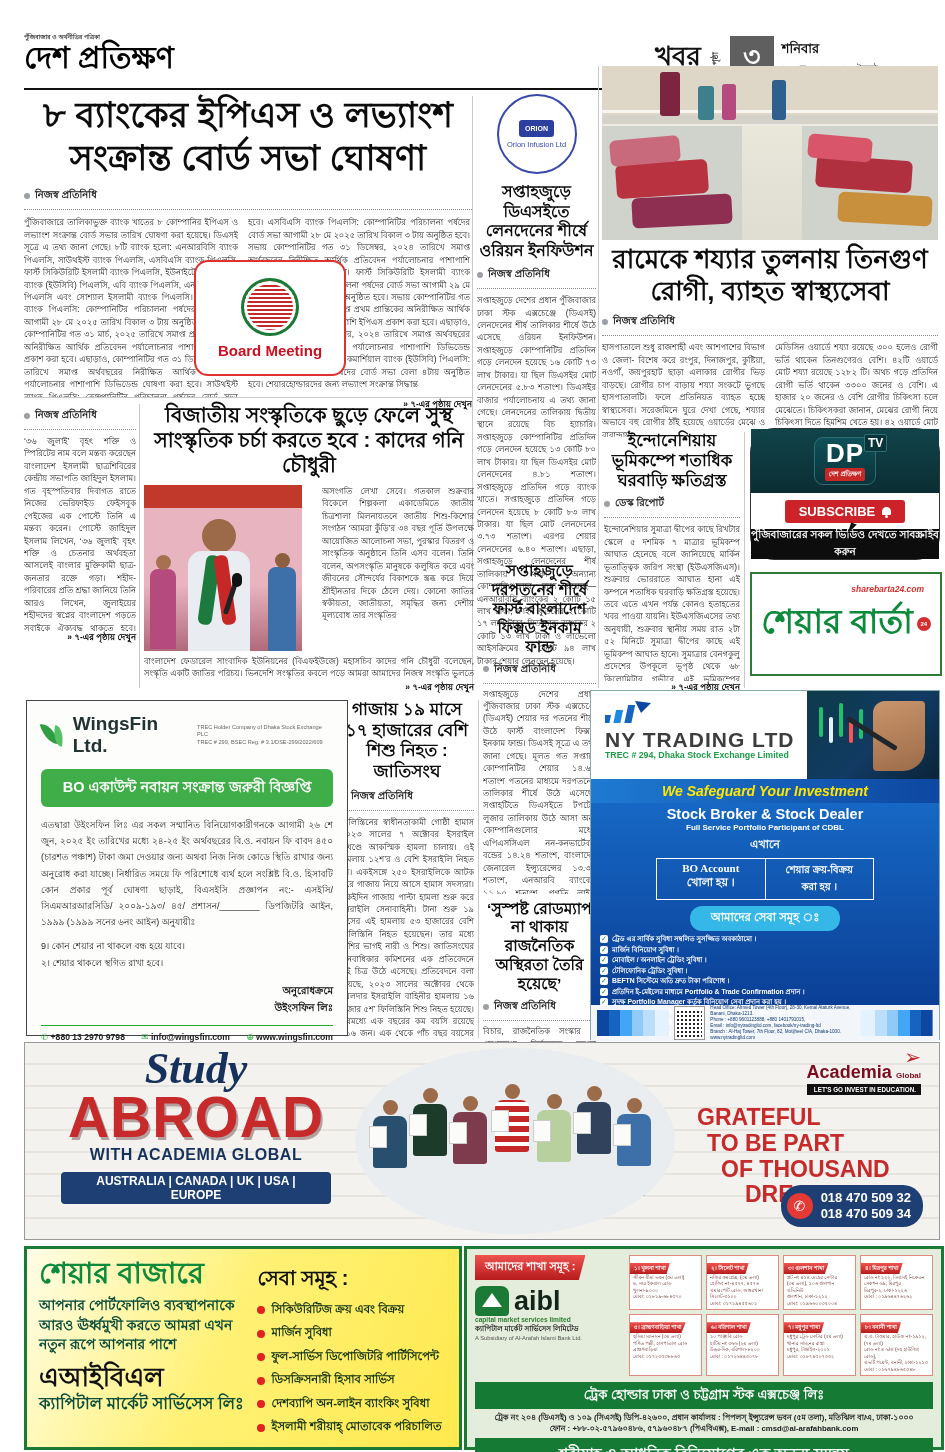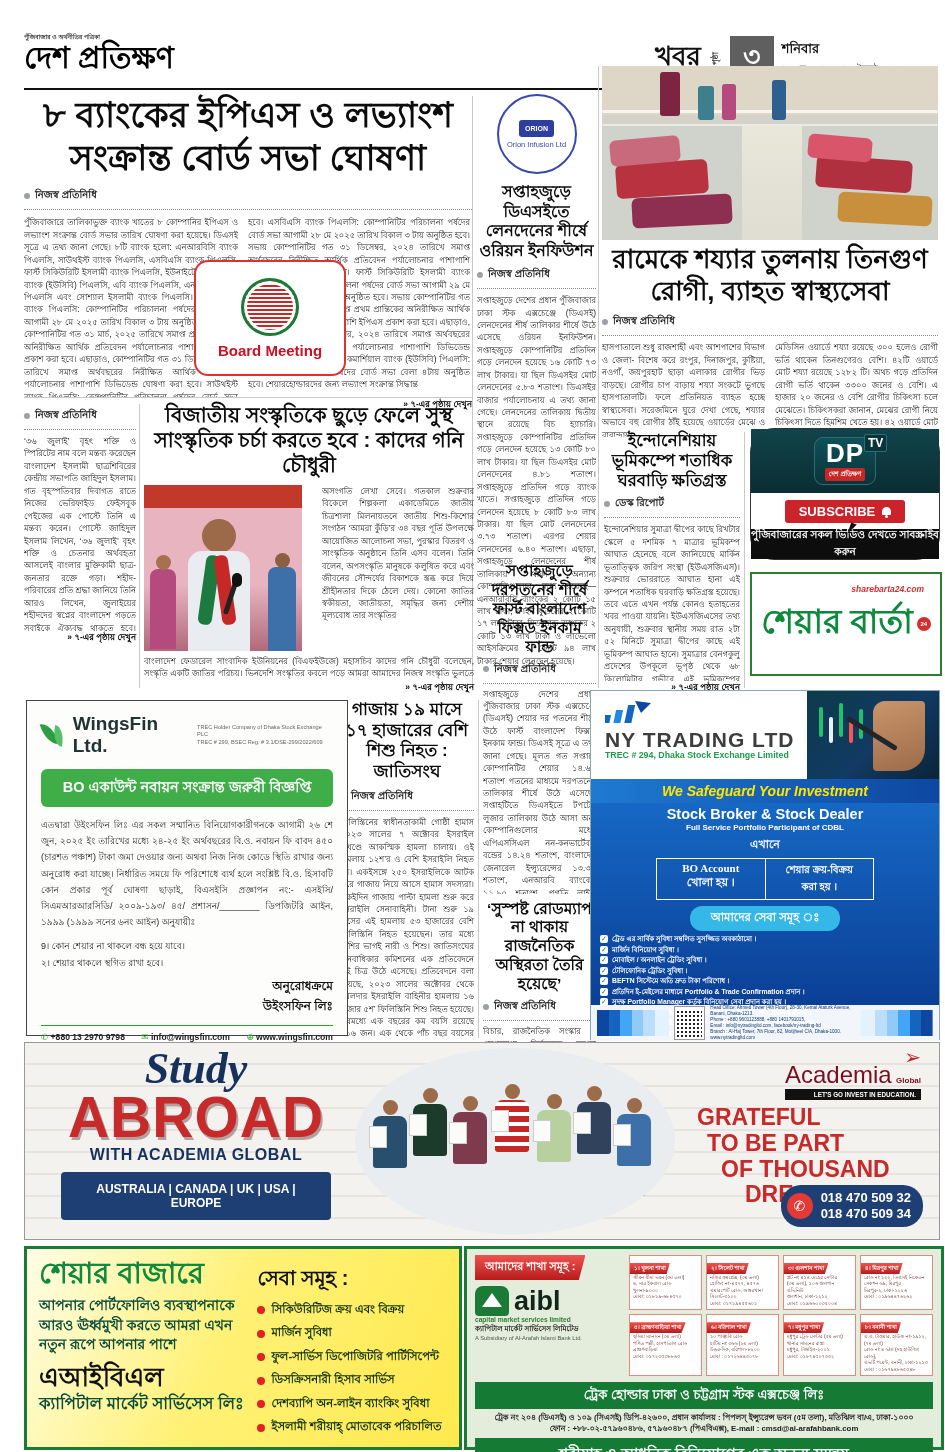--- a/index.html
+++ b/index.html
@@ -99,30 +99,30 @@
       background-blend-mode:screen;}
   .ny-foot-txt{font-size:4.6px;line-height:1.3;color:#123a6e;width:158px;}
   
   .study{border:1px solid #999;background:
          repeating-linear-gradient(0deg,#f4f2ef 0 20px,#e7e4e0 20px 22px);}
   .study-script{font-family:"Liberation Serif",serif;font-style:italic;font-weight:bold;font-size:44px;color:#16325c;line-height:.9;}
   .study-abroad{font-size:57px;font-weight:900;color:#c62a2a;letter-spacing:1px;line-height:1;
                 text-shadow:2px 3px 0 rgba(60,10,10,.35);}
   .study-with{font-size:16px;font-weight:900;color:#16325c;letter-spacing:.5px;}
   .study-pill{display:inline-block;background:#1d3f74;color:#fff;font-weight:900;font-size:12px;
-              padding:10px 12px;border-radius:4px;}
+              padding:2px 12px;border-radius:4px;}
   .collage{border-radius:50%;background:#e9edf0;overflow:hidden;position:relative;}
   .swoosh{position:absolute;left:-30px;top:-70px;width:330px;height:280px;border-radius:50%;
           border:26px solid #1f4e8c;border-bottom-color:transparent;border-right-color:transparent;transform:rotate(18deg);}
   .stu{position:absolute;width:34px;}
   .stu .hd{display:block;width:15px;height:15px;border-radius:50%;background:#9c6b49;margin:0 auto 1px;}
   .stu .bd{display:block;height:52px;border-radius:8px 8px 3px 3px;}
   .stu .pp{display:block;position:absolute;left:-4px;top:26px;width:16px;height:20px;background:#fbfbf9;border:1px solid #ccc;}
   .grateful{font-size:23px;font-weight:900;color:#c62a2a;line-height:1.12;}
-  .acad-name{font-size:24px;font-weight:400;color:#7a0c1f;line-height:1;text-align:right;}
+  .acad-name{font-size:18px;font-weight:700;color:#7a0c1f;line-height:1;text-align:right;}
   .acad-bar{background:#111;color:#fff;font-size:6.3px;font-weight:bold;padding:2px 5px;margin-top:2px;}
   .phone-pill{background:#1d3f74;border-radius:20px;color:#fff;font-weight:900;font-size:13px;
               display:flex;align-items:center;gap:8px;padding:5px 12px 5px 6px;}
   .phone-ic{width:26px;height:26px;border-radius:50%;background:#e53935;color:#fff;font-size:14px;
             display:flex;align-items:center;justify-content:center;}
   
   .offer{border:3px solid #1b7a36;background:linear-gradient(115deg,#fffde7 0%,#fff176 45%,#ffe94d 100%);
          display:flex;padding:10px 12px;gap:10px;}
   .offer-title{font-size:29px;font-weight:900;color:#0f8a3c;line-height:1;}
   .offer-text{font-size:14px;font-weight:bold;color:#0b4d3a;line-height:1.4;}
@@ -337,21 +337,21 @@
         </span>
         <span class="wf-title">WingsFin Ltd.</span>
       </span>
       <span class="wf-trec prel">TREC Holder Company of Dhaka Stock Exchange PLC
 TREC # 299, BSEC Reg. # 3.1/DSE-299/2022/609</span>
     </div>
     <div class="wf-banner" style="margin-top:12px;">BO একাউন্ট নবায়ন সংক্রান্ত জরুরী বিজ্ঞপ্তি</div>
     <div class="wf-body" style="margin-top:10px;">এতদ্বারা উইংসফিন লিঃ এর সকল সম্মানিত বিনিয়োগকারীগনকে আগামী ২৬ শে জুন, ২০২৫ ইং তারিখের মধ্যে ২৪-২৫ ইং অর্থবছরের বি.ও. নবায়ন ফি বাবদ ৪৫০ (চারশত পঞ্চাশ) টাকা জমা দেওয়ার জন্য অথবা নিজ নিজ কোডে স্থিতি রাখার জন্য অনুরোধ করা যাচ্ছে। নির্ধারিত সময়ে ফি পরিশোধে ব্যর্থ হলে সংশ্লিষ্ট বি.ও. হিসাবটি কোন প্রকার পূর্ব ঘোষণা ছাড়াই, বিএসইসি প্রজ্ঞাপন নং:- এসইসি/ সিএমআরআরসিডি/ ২০০৯-১৯৩/ ৪৫/ প্রশাসন/________ ডিপজিটরি আইন, ১৯৯৯ (১৯৯৯ সনের ৬নং আইন) অনুযায়ীঃ</div>
     <div class="wf-body" style="margin-top:8px;">9। কোন শেয়ার না থাকলে বন্ধ হয়ে যাবে।</div>
     <div class="wf-body">২। শেয়ার থাকলে স্থগিত রাখা হবে।</div>
-    <div class="prel" style="text-align:right;font-weight:bold;font-size:12px;margin-top:6px;">অনুরোধক্রমে
+    <div class="prel" style="text-align:right;font-weight:bold;font-size:10px;margin-top:12px;">অনুরোধক্রমে
 উইংসফিন লিঃ</div>
     <div style="border-top:1.5px solid #2a2;margin-top:8px;padding-top:6px;">
       <div class="wf-contact">
         <span><span class="wf-ic">✆</span> <span>+880 13 2970 9798</span></span>
         <span><span class="wf-ic">✉</span> <span>info@wingsfin.com</span></span>
         <span><span class="wf-ic">⊕</span> <span>www.wingsfin.com</span></span>
       </div>
       <div style="text-align:center;font-size:8.6px;margin-top:4px;">
         <span class="wf-ic">◉</span> <b>Head Office:</b>
         <span>Yusuf Chamber, 3rd floor, 20, Dilkusha C/A, Dhaka-1000</span>

